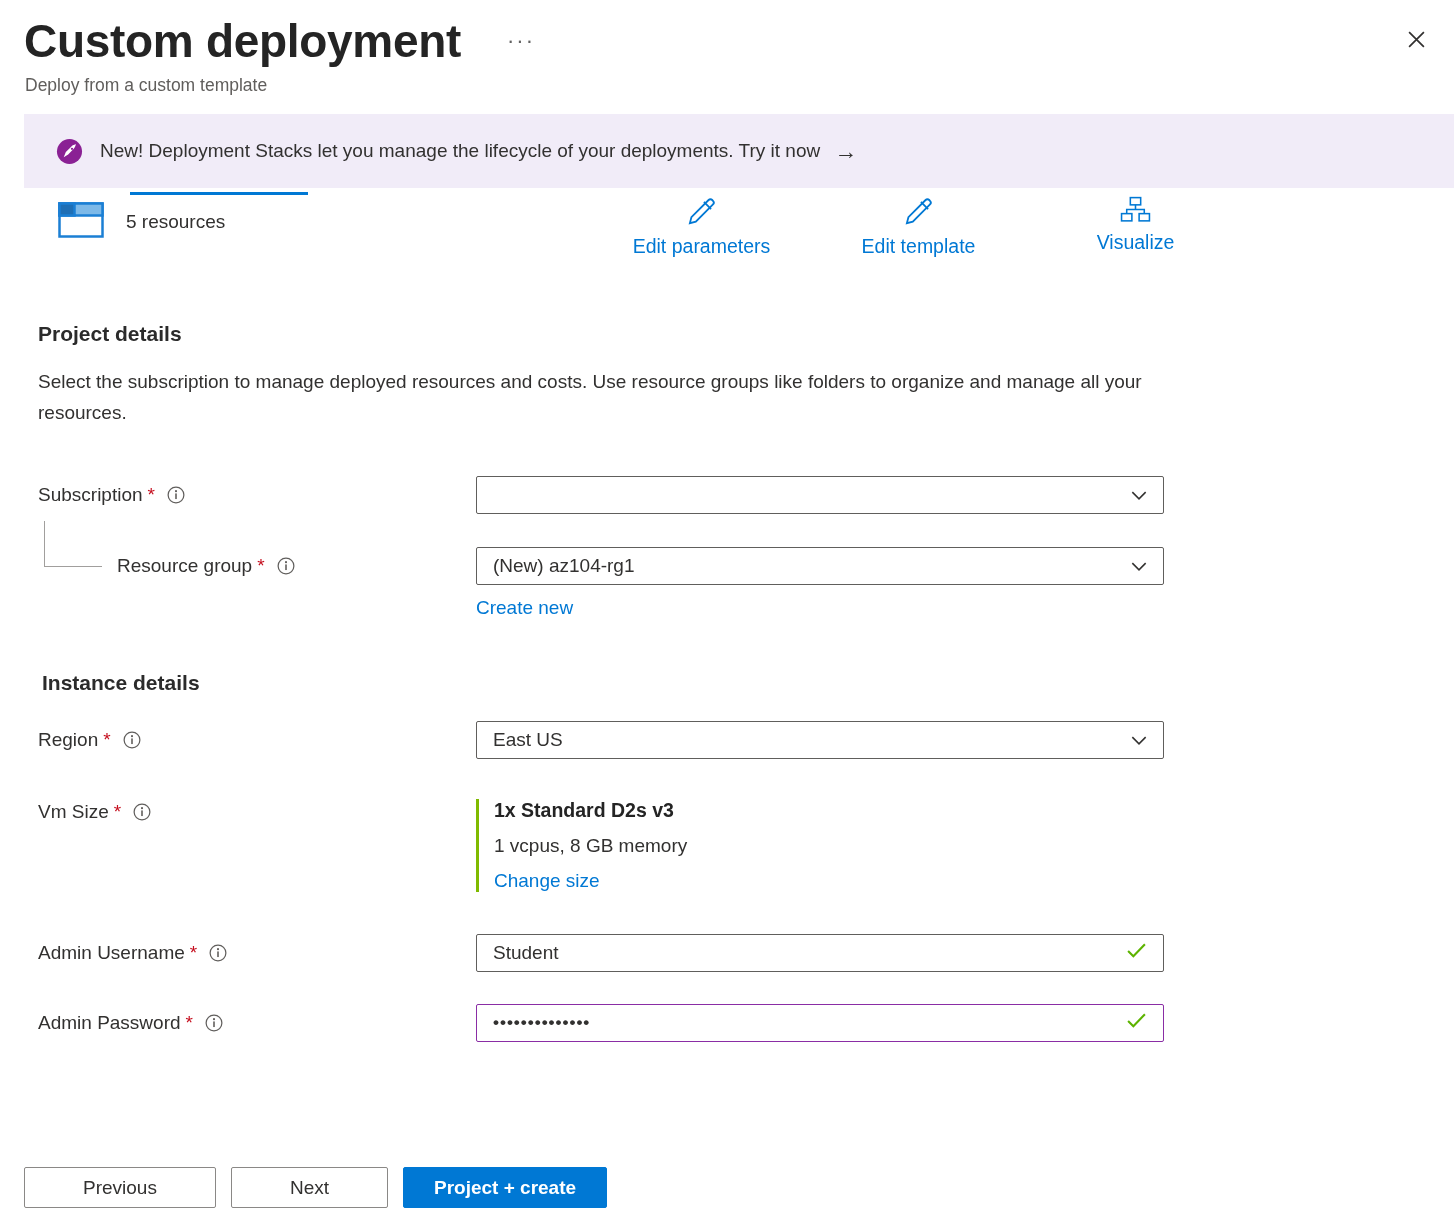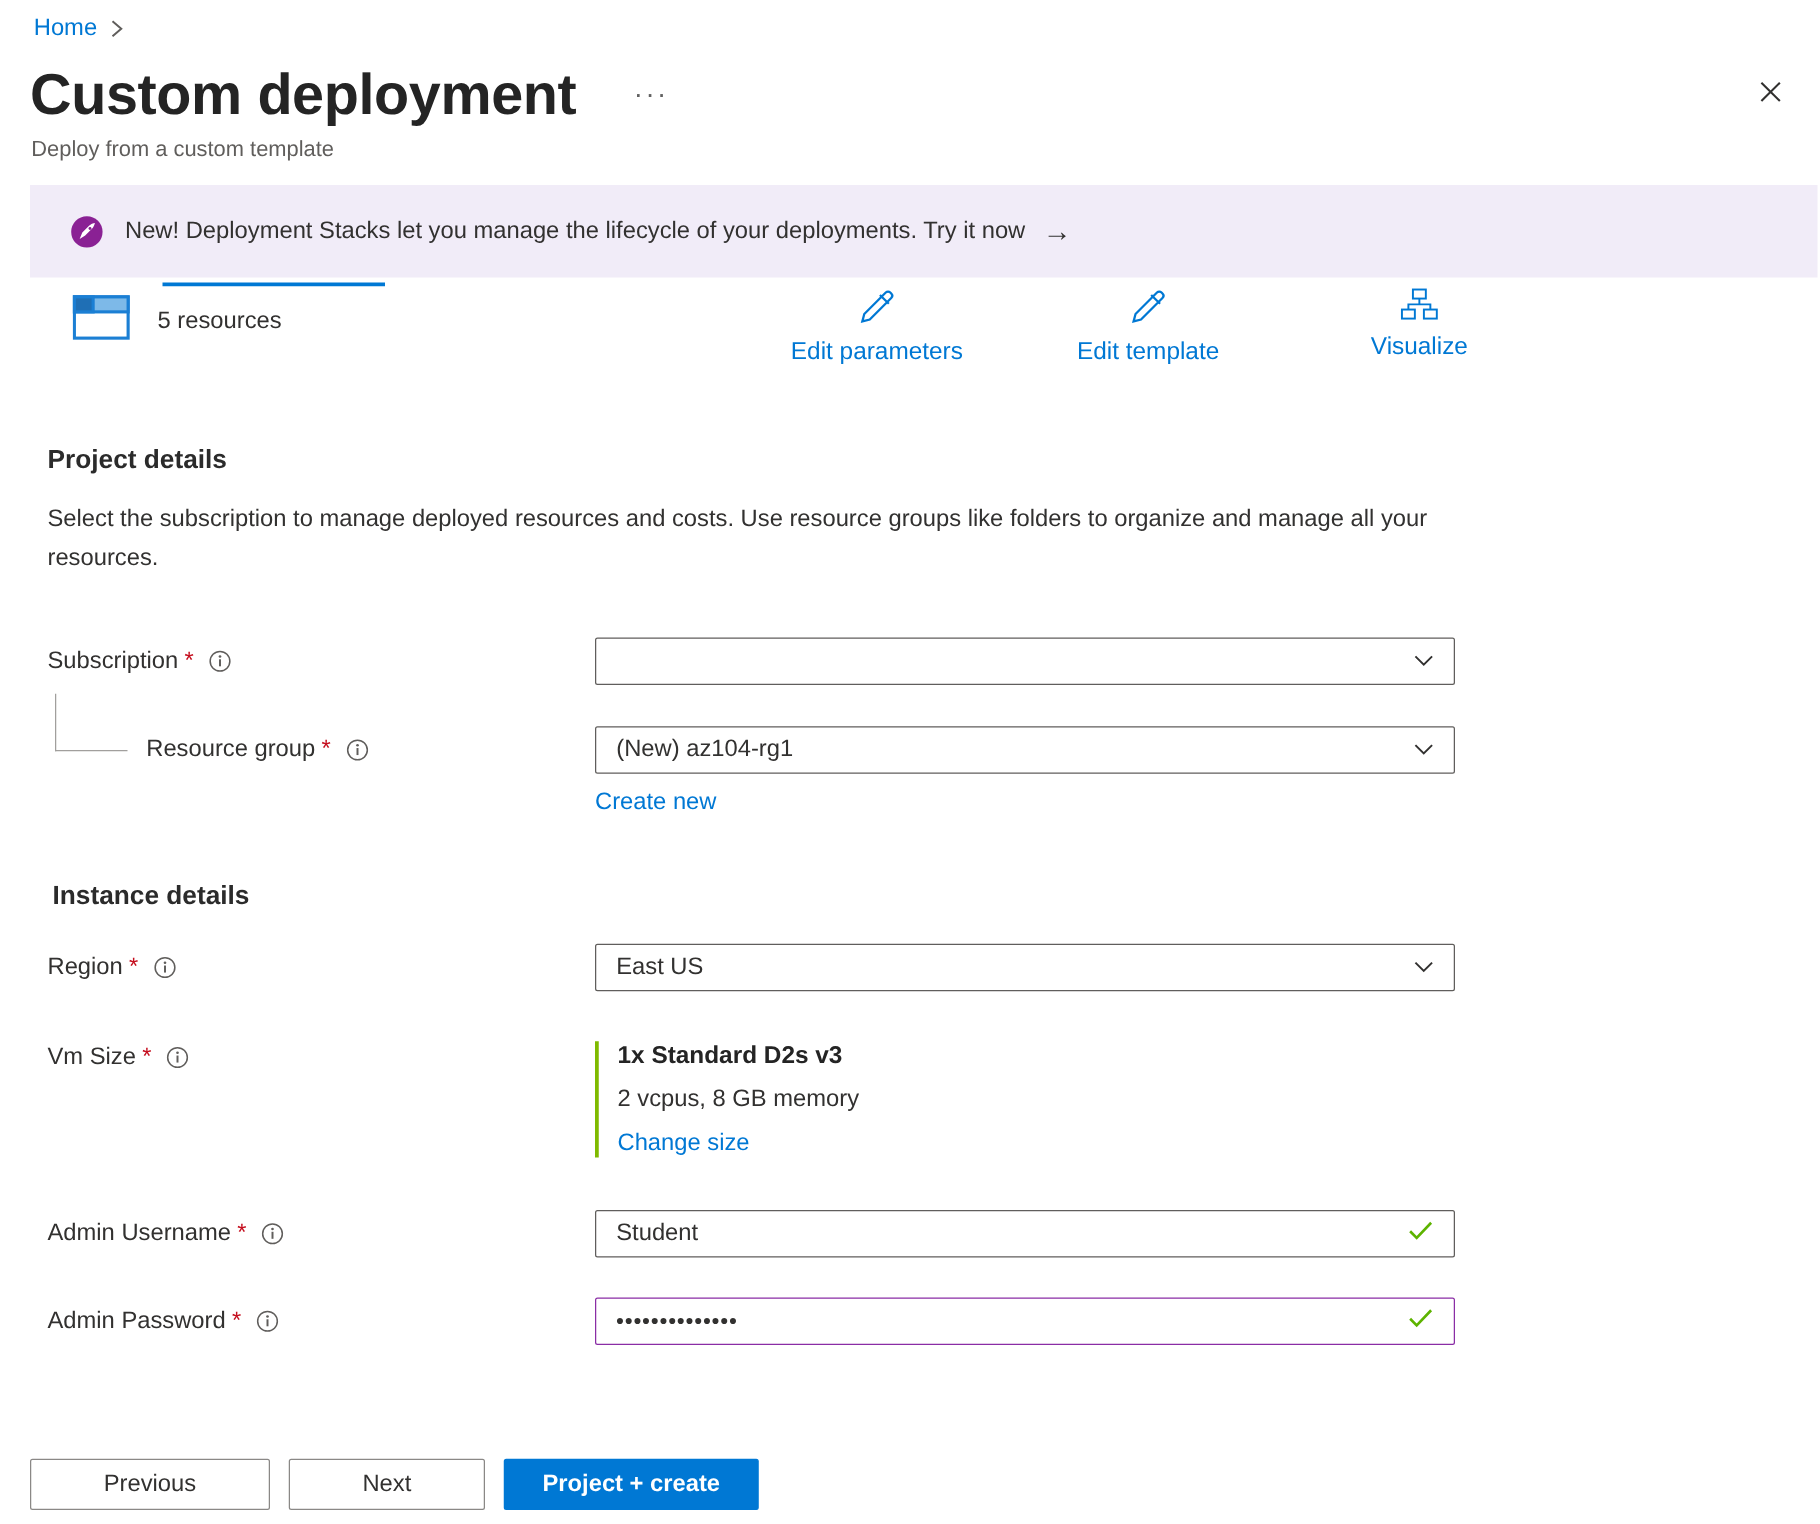--- a/index.html
+++ b/index.html
@@ -64,28 +64,20 @@
   
   .footer { position: absolute; left: 24px; top: 1167px; display: flex; gap: 15px; }
   .btn { height: 41px; padding: 0 58px; font-size: 19px; border: 1px solid #8a8886; background: #fff; color: #323130; border-radius: 2px; cursor: pointer; font-family: inherit; }
   .btn.primary { background: #0078d4; border-color: #0078d4; color: #fff; font-weight: 700; padding: 0 30px; }
 </style>
 </head>
 <body>
 
 <div class="page">
 
-  <div class="breadcrumb">
-    <a class="crumb-link" href="#">Home</a>
-    <span class="crumb-sep">
-      <svg width="11" height="16" viewBox="0 0 11 16">
-          <path d="M2 2l7 6-7 6" fill="none" stroke="#605e5c" stroke-width="1.6"></path>
-        </svg>
-    </span>
-  </div>
 
   <div class="title-row">
     <h1 class="page-title">Custom deployment</h1>
     <span class="more-dots">···</span>
     <button class="close-btn">
       <span>
         <svg width="19" height="19" viewBox="0 0 18 18">
             <path d="M2 2l14 14M16 2L2 16" stroke="#323130" stroke-width="1.6"></path>
           </svg>
       </span>
@@ -243,21 +235,21 @@
           <svg width="18" height="18" viewBox="0 0 16 16">
               <circle cx="8" cy="8" r="7" fill="none" stroke="#605e5c" stroke-width="1.1"></circle>
               <circle cx="8" cy="4.6" r="0.95" fill="#605e5c"></circle>
               <rect x="7.3" y="6.6" width="1.4" height="5" fill="#605e5c"></rect>
             </svg>
         </span>
       </div>
       <div class="control-col">
         <div class="vm-block">
           <div class="vm-title">1x Standard D2s v3</div>
-          <div class="vm-specs">2 vcpus, 8 GB memory</div>
+          <div class="vm-specs">1 vcpus, 8 GB memory</div>
           <div class="vm-change">
             <a class="link" href="#">Change size</a>
           </div>
         </div>
       </div>
     </div>
 
     <div class="form-row" style="margin-top:42px;">
       <div class="label-col">
         <span>Admin Username</span>

